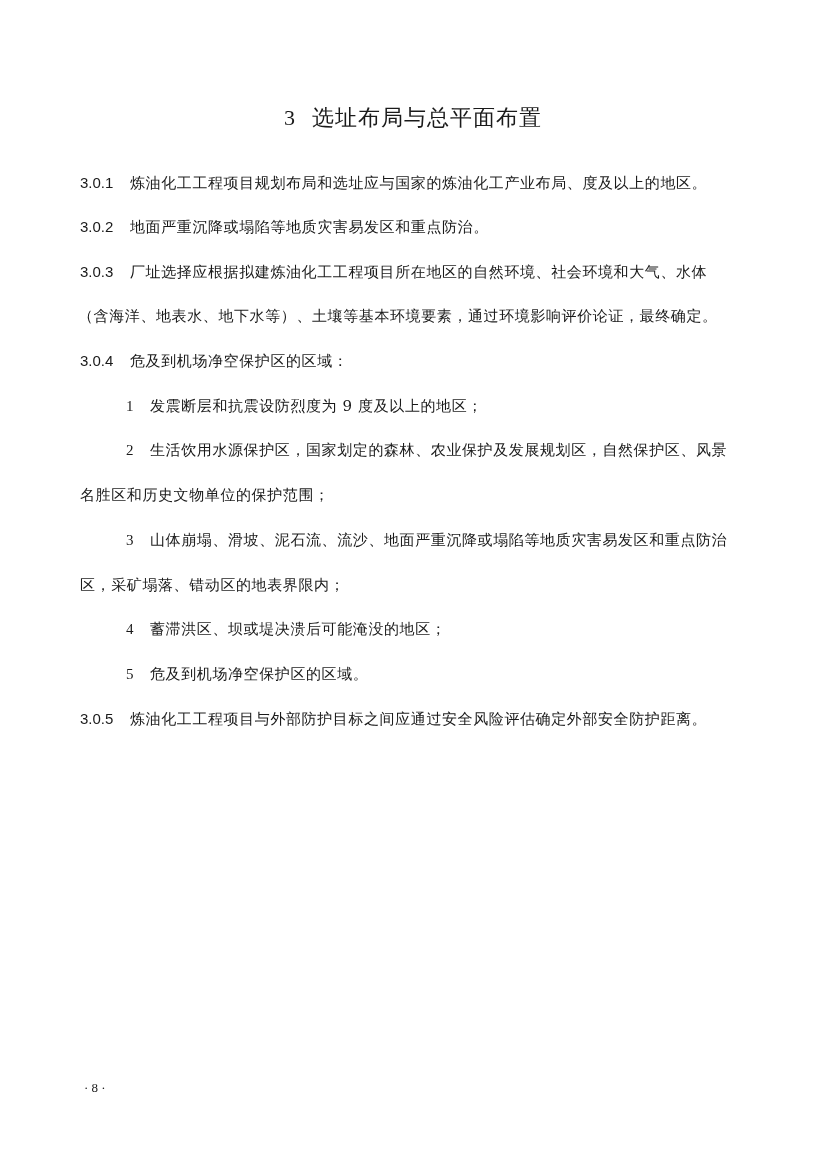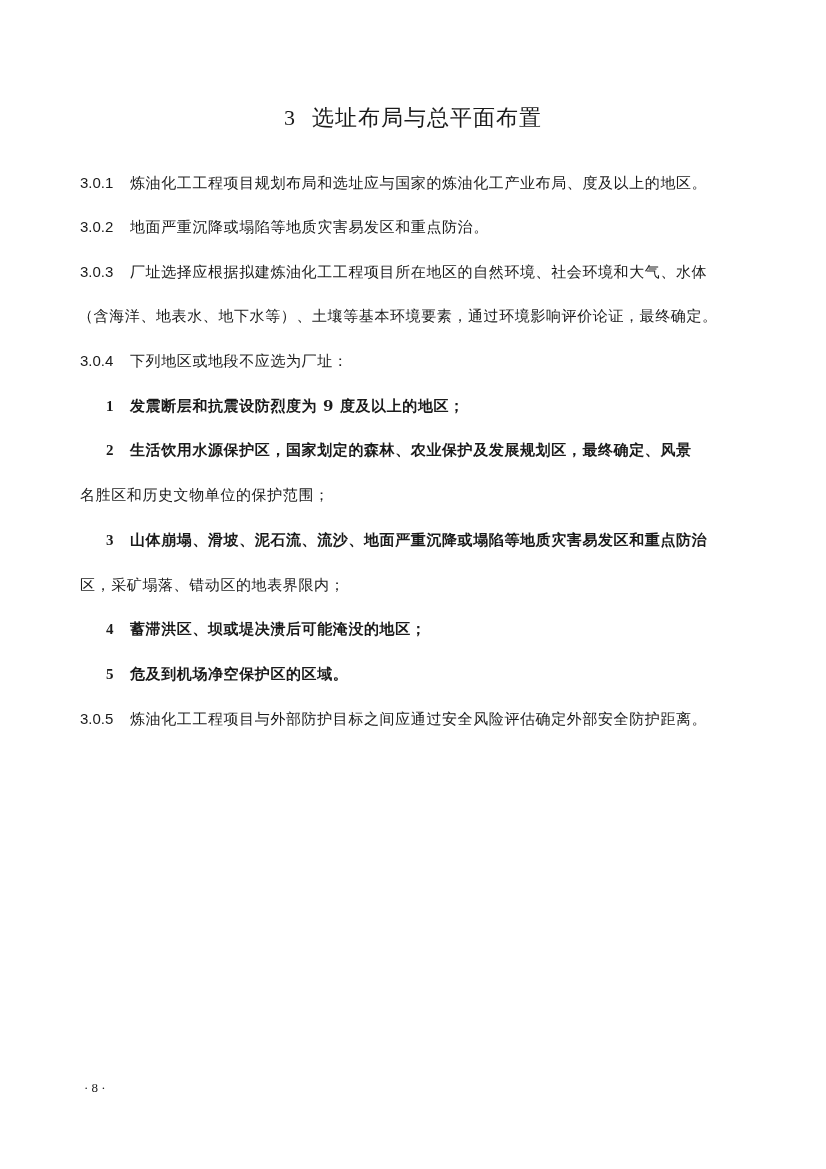--- a/index.html
+++ b/index.html
@@ -13,21 +13,21 @@
       text-align: center; font-size: 22px; letter-spacing: 1px;
       font-family: "DejaVu Sans", "Liberation Sans", sans-serif;
     }
     .title .num { font-family: "Liberation Serif", serif; margin-right: 16px; }
     .line {
       position: absolute; left: 80px; font-size: 15px; white-space: nowrap;
       letter-spacing: 0.6px;
     }
     .clause-num { font-family: Liberation Sans, sans-serif; display: inline-block; width: 50px; letter-spacing: 0; }
     .item-num { font-family: "Liberation Serif", serif; display: inline-block; width: 24px; letter-spacing: 0; }
-    .indent { left: 106px; font-weight: bold; }
+    .indent { left: 126px; }
     .page-num {
       position: absolute; top: 1080px; left: 84px; font-size: 13px;
       font-family: "Liberation Serif", serif;
     }
   </style>
 </head>
 <body>
 
 <div class="title">
   <span class="num">3</span><span>选址布局与总平面布置</span>
@@ -42,29 +42,29 @@
 </div>
 
 <div class="line" style="top:263px">
   <span class="clause-num">3.0.3</span><span>厂址选择应根据拟建炼油化工工程项目所在地区的自然环境、社会环境和大气、水体</span>
 </div>
 <div class="line" style="top:307px; left:78px">
   <span>（含海洋、地表水、地下水等）、土壤等基本环境要素，通过环境影响评价论证，最终确定。</span>
 </div>
 
 <div class="line" style="top:352px">
-  <span class="clause-num">3.0.4</span><span>下列地区或地段不应选为厂址：</span>
+  <span class="clause-num">3.0.4</span><span>危及到机场净空保护区的区域：</span>
 </div>
 
 <div class="line indent" style="top:397px">
   <span class="item-num">1</span><span>发震断层和抗震设防烈度为 9 度及以上的地区；</span>
 </div>
 
 <div class="line indent" style="top:441px">
-  <span class="item-num">2</span><span>生活饮用水源保护区，国家划定的森林、农业保护及发展规划区，最终确定、风景</span>
+  <span class="item-num">2</span><span>生活饮用水源保护区，国家划定的森林、农业保护及发展规划区，自然保护区、风景</span>
 </div>
 <div class="line" style="top:486px">
   <span>名胜区和历史文物单位的保护范围；</span>
 </div>
 
 <div class="line indent" style="top:531px">
   <span class="item-num">3</span><span>山体崩塌、滑坡、泥石流、流沙、地面严重沉降或塌陷等地质灾害易发区和重点防治</span>
 </div>
 <div class="line" style="top:576px">
   <span>区，采矿塌落、错动区的地表界限内；</span>

